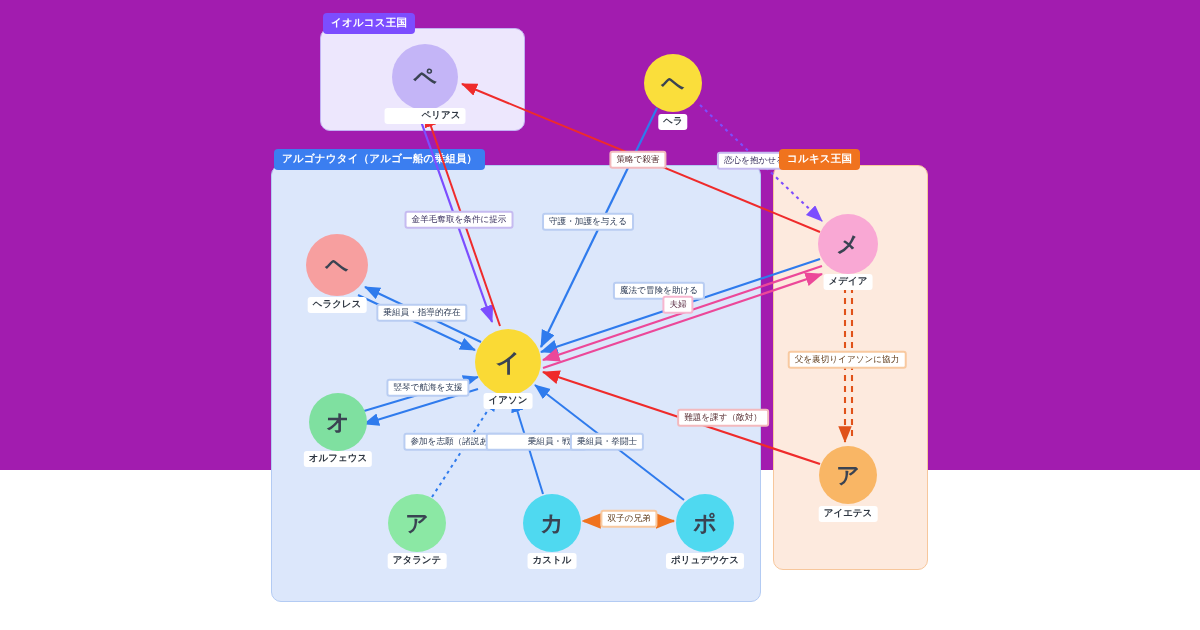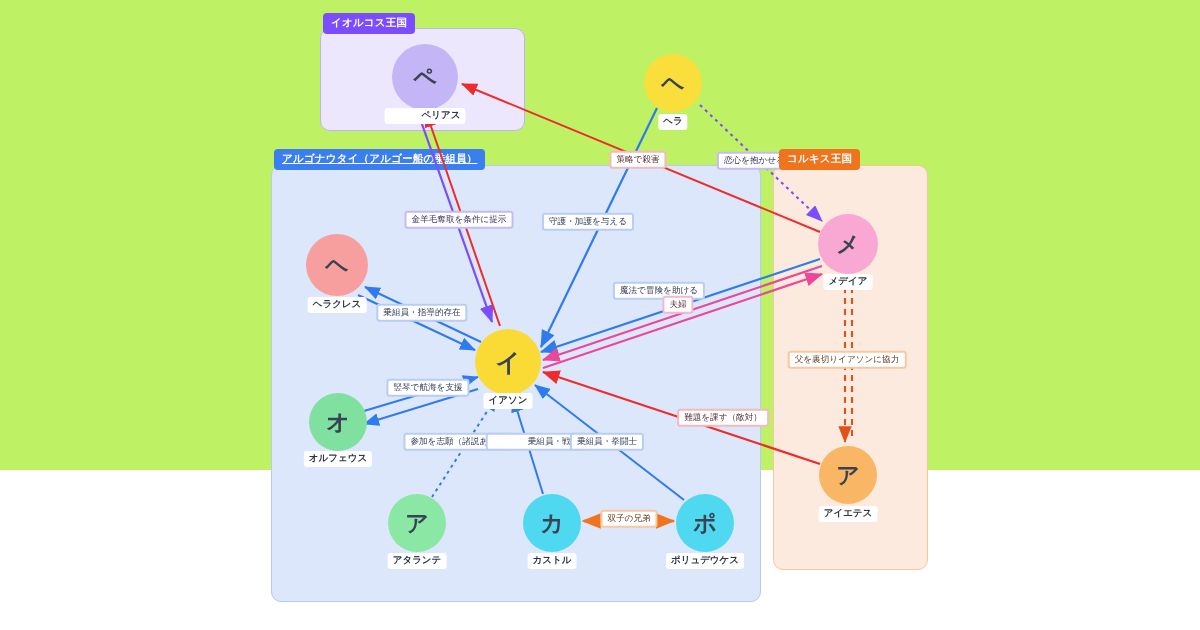--- a/index.html
+++ b/index.html
@@ -6,21 +6,21 @@
   html, body {
     margin: 0; padding: 0;
     width: 1200px; height: 630px;
     background: #ffffff;
     font-family: "Liberation Sans", "DejaVu Sans", sans-serif;
     overflow: hidden;
   }
   #stage {
     position: relative;
     width: 1200px; height: 470px;
-    background: #bef264;
+    background: #a21caf;
   }
   svg.layer {
     position: absolute; left: 0; top: 0;
     width: 1200px; height: 630px;
     pointer-events: none;
   }
 
   
   .cluster {
     position: absolute;
@@ -82,21 +82,21 @@
 </style>
 </head>
 <body>
 
 <div id="stage">
 
   <div class="cluster" style="left:320px; top:28px; width:205px; height:103px; background:#ede7fd; border-color:#c3b2f3;"></div>
   <div class="cluster-title" style="left:323px; top:13px; background:#7c4dff;">イオルコス王国</div>
 
   <div class="cluster" style="left:271px; top:165px; width:490px; height:437px; background:#dce7fb; border-color:#b3cbf3;"></div>
-  <div class="cluster-title" style="left:274px; top:149px; background:#3b7ef0;text-decoration:underline;">アルゴナウタイ（アルゴー船の乗組員）</div>
+  <div class="cluster-title" style="left:274px; top:149px; background:#3b7ef0;">アルゴナウタイ（アルゴー船の乗組員）</div>
 
   <div class="cluster" style="left:773px; top:165px; width:155px; height:405px; background:#fdeade; border-color:#f7c79c;"></div>
   <div class="cluster-title" style="left:779px; top:149px; background:#f0731e; z-index:6;">コルキス王国</div>
 
   <svg class="layer" viewBox="0 0 1200 630">
     <defs>
       <marker id="ah-blue" markerWidth="9" markerHeight="9" refX="7.5" refY="3.2" orient="auto" markerUnits="strokeWidth">
         <path d="M0,0 L8,3.2 L0,6.4 z" fill="#2f7bed"></path>
       </marker>
       <marker id="ah-red" markerWidth="9" markerHeight="9" refX="7.5" refY="3.2" orient="auto" markerUnits="strokeWidth">

